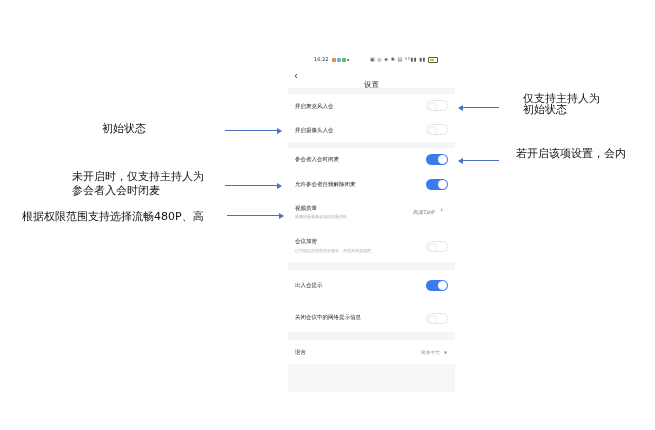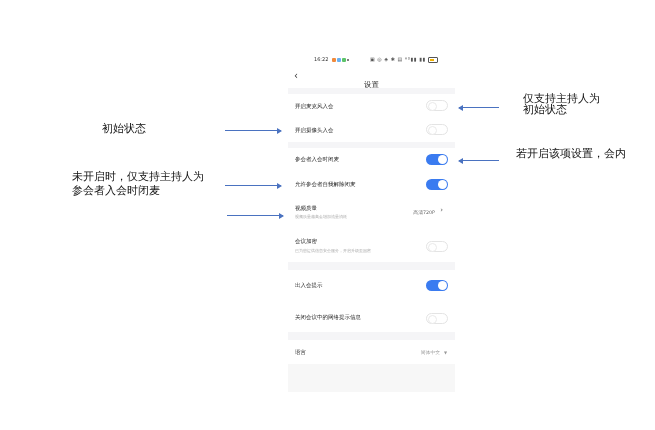--- a/index.html
+++ b/index.html
@@ -140,20 +140,21 @@
 </div>
 <div class="arrow right" style="left:225px;top:130px;width:56px"></div>
 
 <div class="anno" style="left:72px;top:170px">
   <div>未开启时，仅支持主持人为</div>
   <div>参会者入会时闭麦</div>
 </div>
 <div class="arrow right" style="left:225px;top:185px;width:56px"></div>
 
 <div class="anno" style="left:22px;top:210px">
+  <div>根据权限范围支持选择流畅480P、高</div>
 </div>
 <div class="arrow right" style="left:227px;top:215px;width:56px"></div>
 
 <div class="arrow left" style="left:459px;top:107px;width:40px"></div>
 <div class="anno" style="left:523px;top:93px;line-height:11px">
   <div>仅支持主持人为</div>
   <div>初始状态</div>
 </div>
 
 <div class="arrow left" style="left:459px;top:160px;width:40px"></div>

